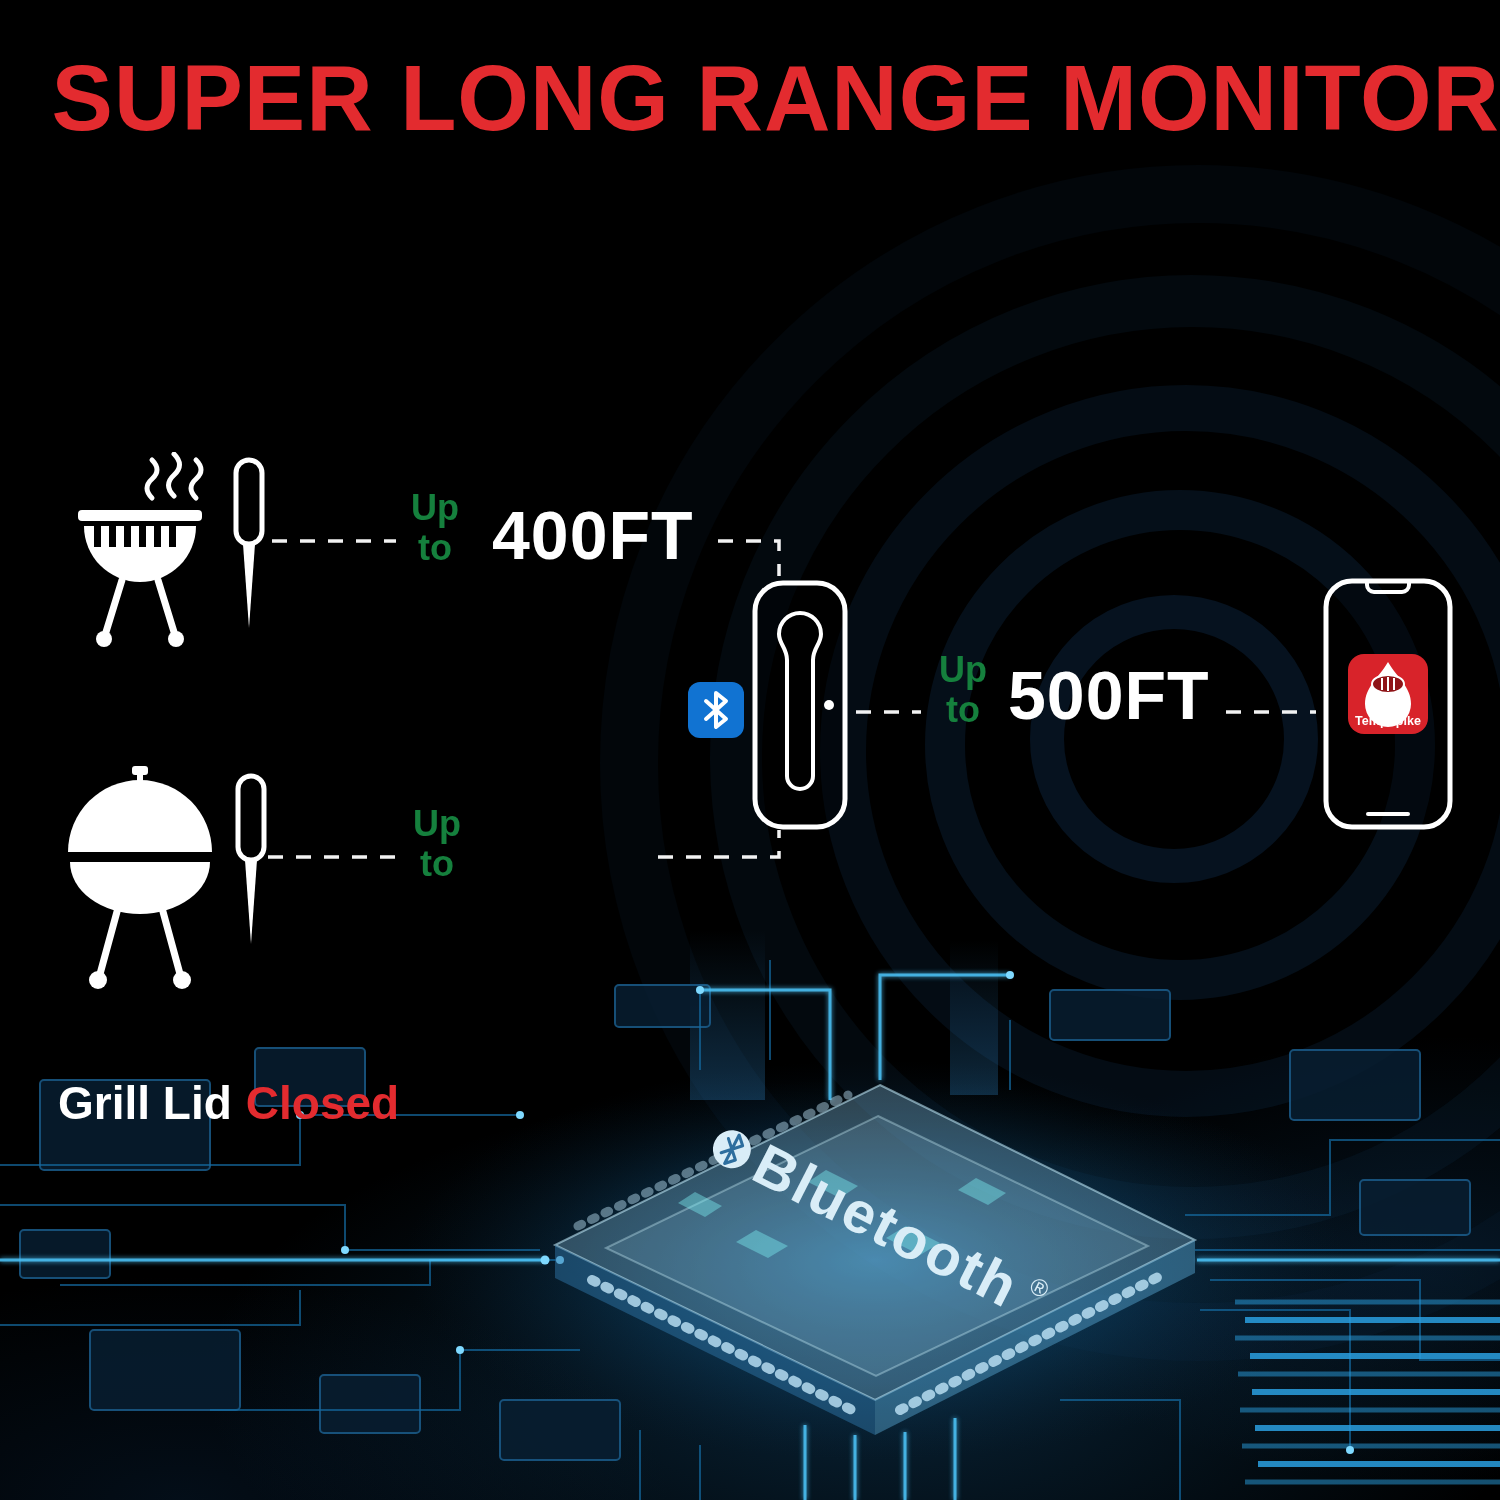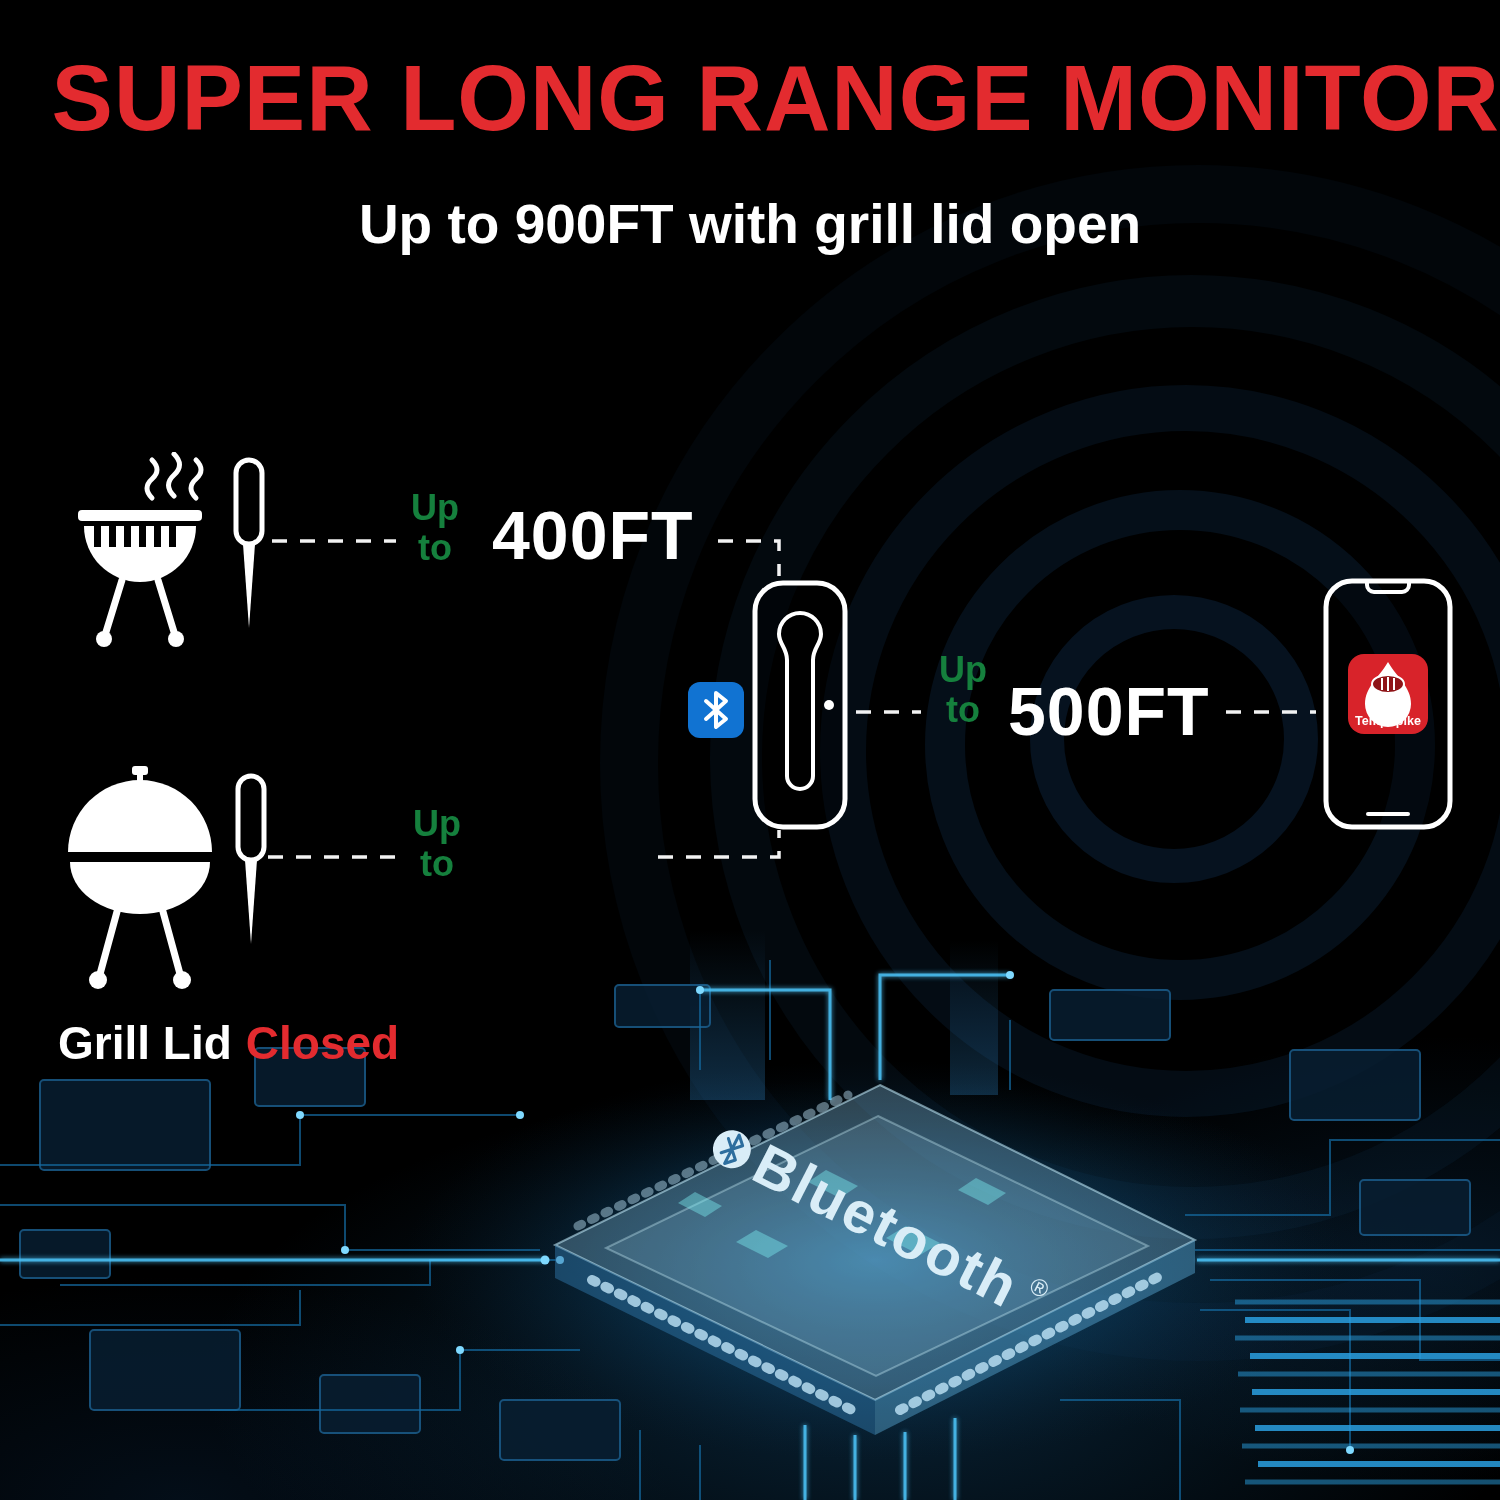--- a/index.html
+++ b/index.html
@@ -21,30 +21,30 @@
   .r5{left:600px;top:165px;width:1080px;height:1080px;border:58px solid rgba(18,54,90,0.11);}
   .circuit{position:absolute;left:0;top:930px;z-index:2;}
   .fg{position:absolute;z-index:3;}
   .title{position:absolute;z-index:4;top:46px;left:0;width:100%;text-align:right;
     font-size:92px;font-weight:bold;letter-spacing:1px;color:#e32b2f;white-space:nowrap;}
   .subtitle{position:absolute;z-index:4;top:192px;left:0;width:100%;text-align:center;
     font-size:55px;font-weight:bold;color:#ffffff;}
   .lid-label{position:absolute;z-index:4;font-size:46px;font-weight:bold;color:#fff;white-space:nowrap;}
   .lid-label .status{color:#e32b2f;margin-left:14px;}
   #lid-open{left:58px;top:352px;}
-  #lid-closed{left:58px;top:1016px;}
+  #lid-closed{left:58px;top:1076px;}
   .upto{position:absolute;z-index:4;color:#15803d;font-size:36px;font-weight:bold;
     line-height:1.12;text-align:center;width:74px;}
   .distance{position:absolute;z-index:4;color:#fff;font-size:68px;font-weight:bold;letter-spacing:1px;white-space:nowrap;}
   #upto-400{left:398px;top:488px;}
   #dist-400{left:492px;top:496px;}
   #upto-33{left:400px;top:804px;}
   #dist-33{left:494px;top:810px;}
   #upto-500{left:926px;top:650px;}
-  #dist-500{left:1008px;top:672px;}
+  #dist-500{left:1008px;top:656px;}
   svg{display:block;}
 </style>
 </head>
 <body>
 
 <div class="canvas">
 
   <div class="bottom-glow"></div>
 
   <div>
@@ -170,21 +170,20 @@
       <g transform="translate(705,228) rotate(27)">
         <circle cx="20" cy="-20" r="19" fill="#d9edf7"></circle>
         <path d="M12 -28 L28 -12 L20 -4 L20 -36 L28 -28 L12 -12" stroke="#2d6e9e" stroke-width="3" fill="none" stroke-linejoin="round" stroke-linecap="round"></path>
         <text x="48" y="-2" font-size="58" font-weight="bold" fill="#d9edf7" letter-spacing="2" font-family="Liberation Sans, sans-serif">Bluetooth</text>
         <text x="348" y="-28" font-size="24" fill="#d9edf7" font-family="Liberation Sans, sans-serif">®</text>
       </g>
     </g>
   </svg>
 
   <div class="title">SUPER LONG RANGE MONITOR</div>
-  <div class="subtitle">Up to 900FT with grill lid open</div>
 
 
   <svg class="fg" style="left:60px;top:452px;" width="230" height="205" viewBox="0 0 230 205">
     <g stroke="#fff" stroke-width="5" fill="none" stroke-linecap="round">
       <path d="M92 46 q-10 -10 0 -19 q10 -9 0 -19"></path>
       <path d="M114 44 q-11 -11 0 -21 q11 -10 0 -21"></path>
       <path d="M136 46 q-10 -10 0 -19 q10 -9 0 -19"></path>
     </g>
     <rect x="18" y="58" width="124" height="11" rx="4" fill="#fff"></rect>
     <path d="M24 74 A56 56 0 0 0 136 74 Z" fill="#fff"></path>

